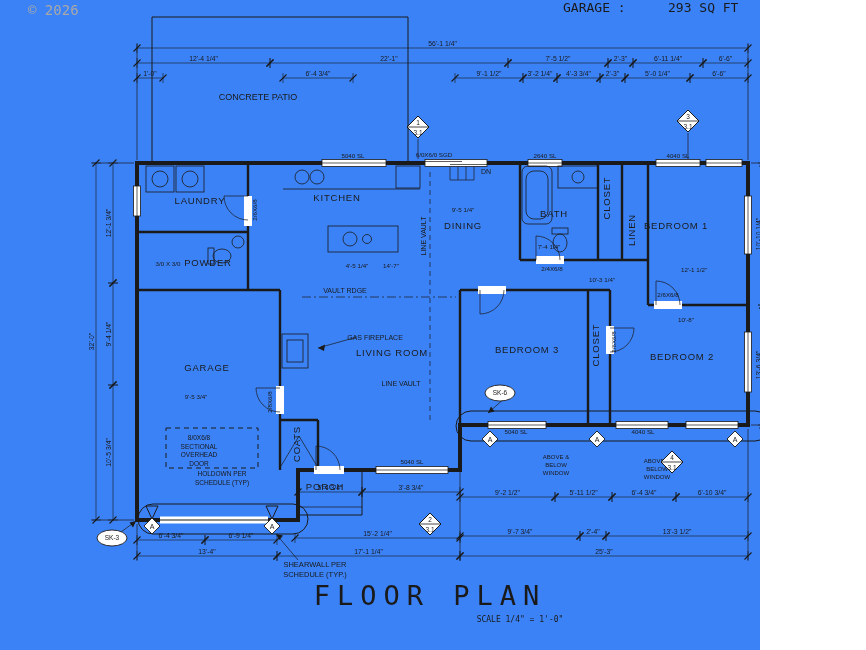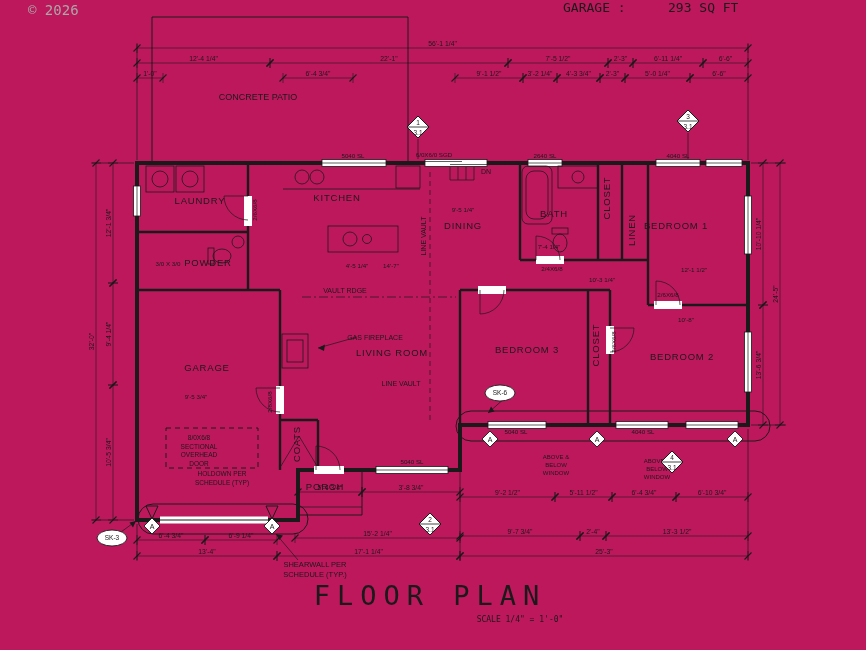--- a/index.html
+++ b/index.html
@@ -1,16 +1,16 @@
 <!DOCTYPE html>
 <html><head>
 <meta charset="utf-8">
 <style>
   html,body{margin:0;padding:0;background:#fff;}
-  .sheet{position:relative;width:866px;height:650px;background:#be185d;overflow:hidden;}
+  .sheet{position:relative;width:760px;height:650px;background:#3b82f6;overflow:hidden;}
   svg text{font-family:"Liberation Sans",sans-serif;fill:#1a1a1a;}
   .wm{font-family:"DejaVu Sans Mono",monospace;font-size:14px;fill:#a8a8a8;}
   .hdr{font-family:"DejaVu Sans Mono",monospace;font-size:13px;}
   .title{font-family:"DejaVu Sans Mono",monospace;font-size:27px;letter-spacing:7px;}
   .scale{font-size:8px;font-family:"DejaVu Sans Mono",monospace;}
   .wall-ext{stroke:#1a1a1a;stroke-width:4;fill:none;}
   .wall-int{stroke:#1a1a1a;stroke-width:2.4;fill:none;}
   .thin{stroke:#1a1a1a;stroke-width:1;fill:none;}
   .xthin{stroke:#1a1a1a;stroke-width:0.7;fill:none;}
   .fix{stroke:#1a1a1a;stroke-width:0.8;fill:none;}

